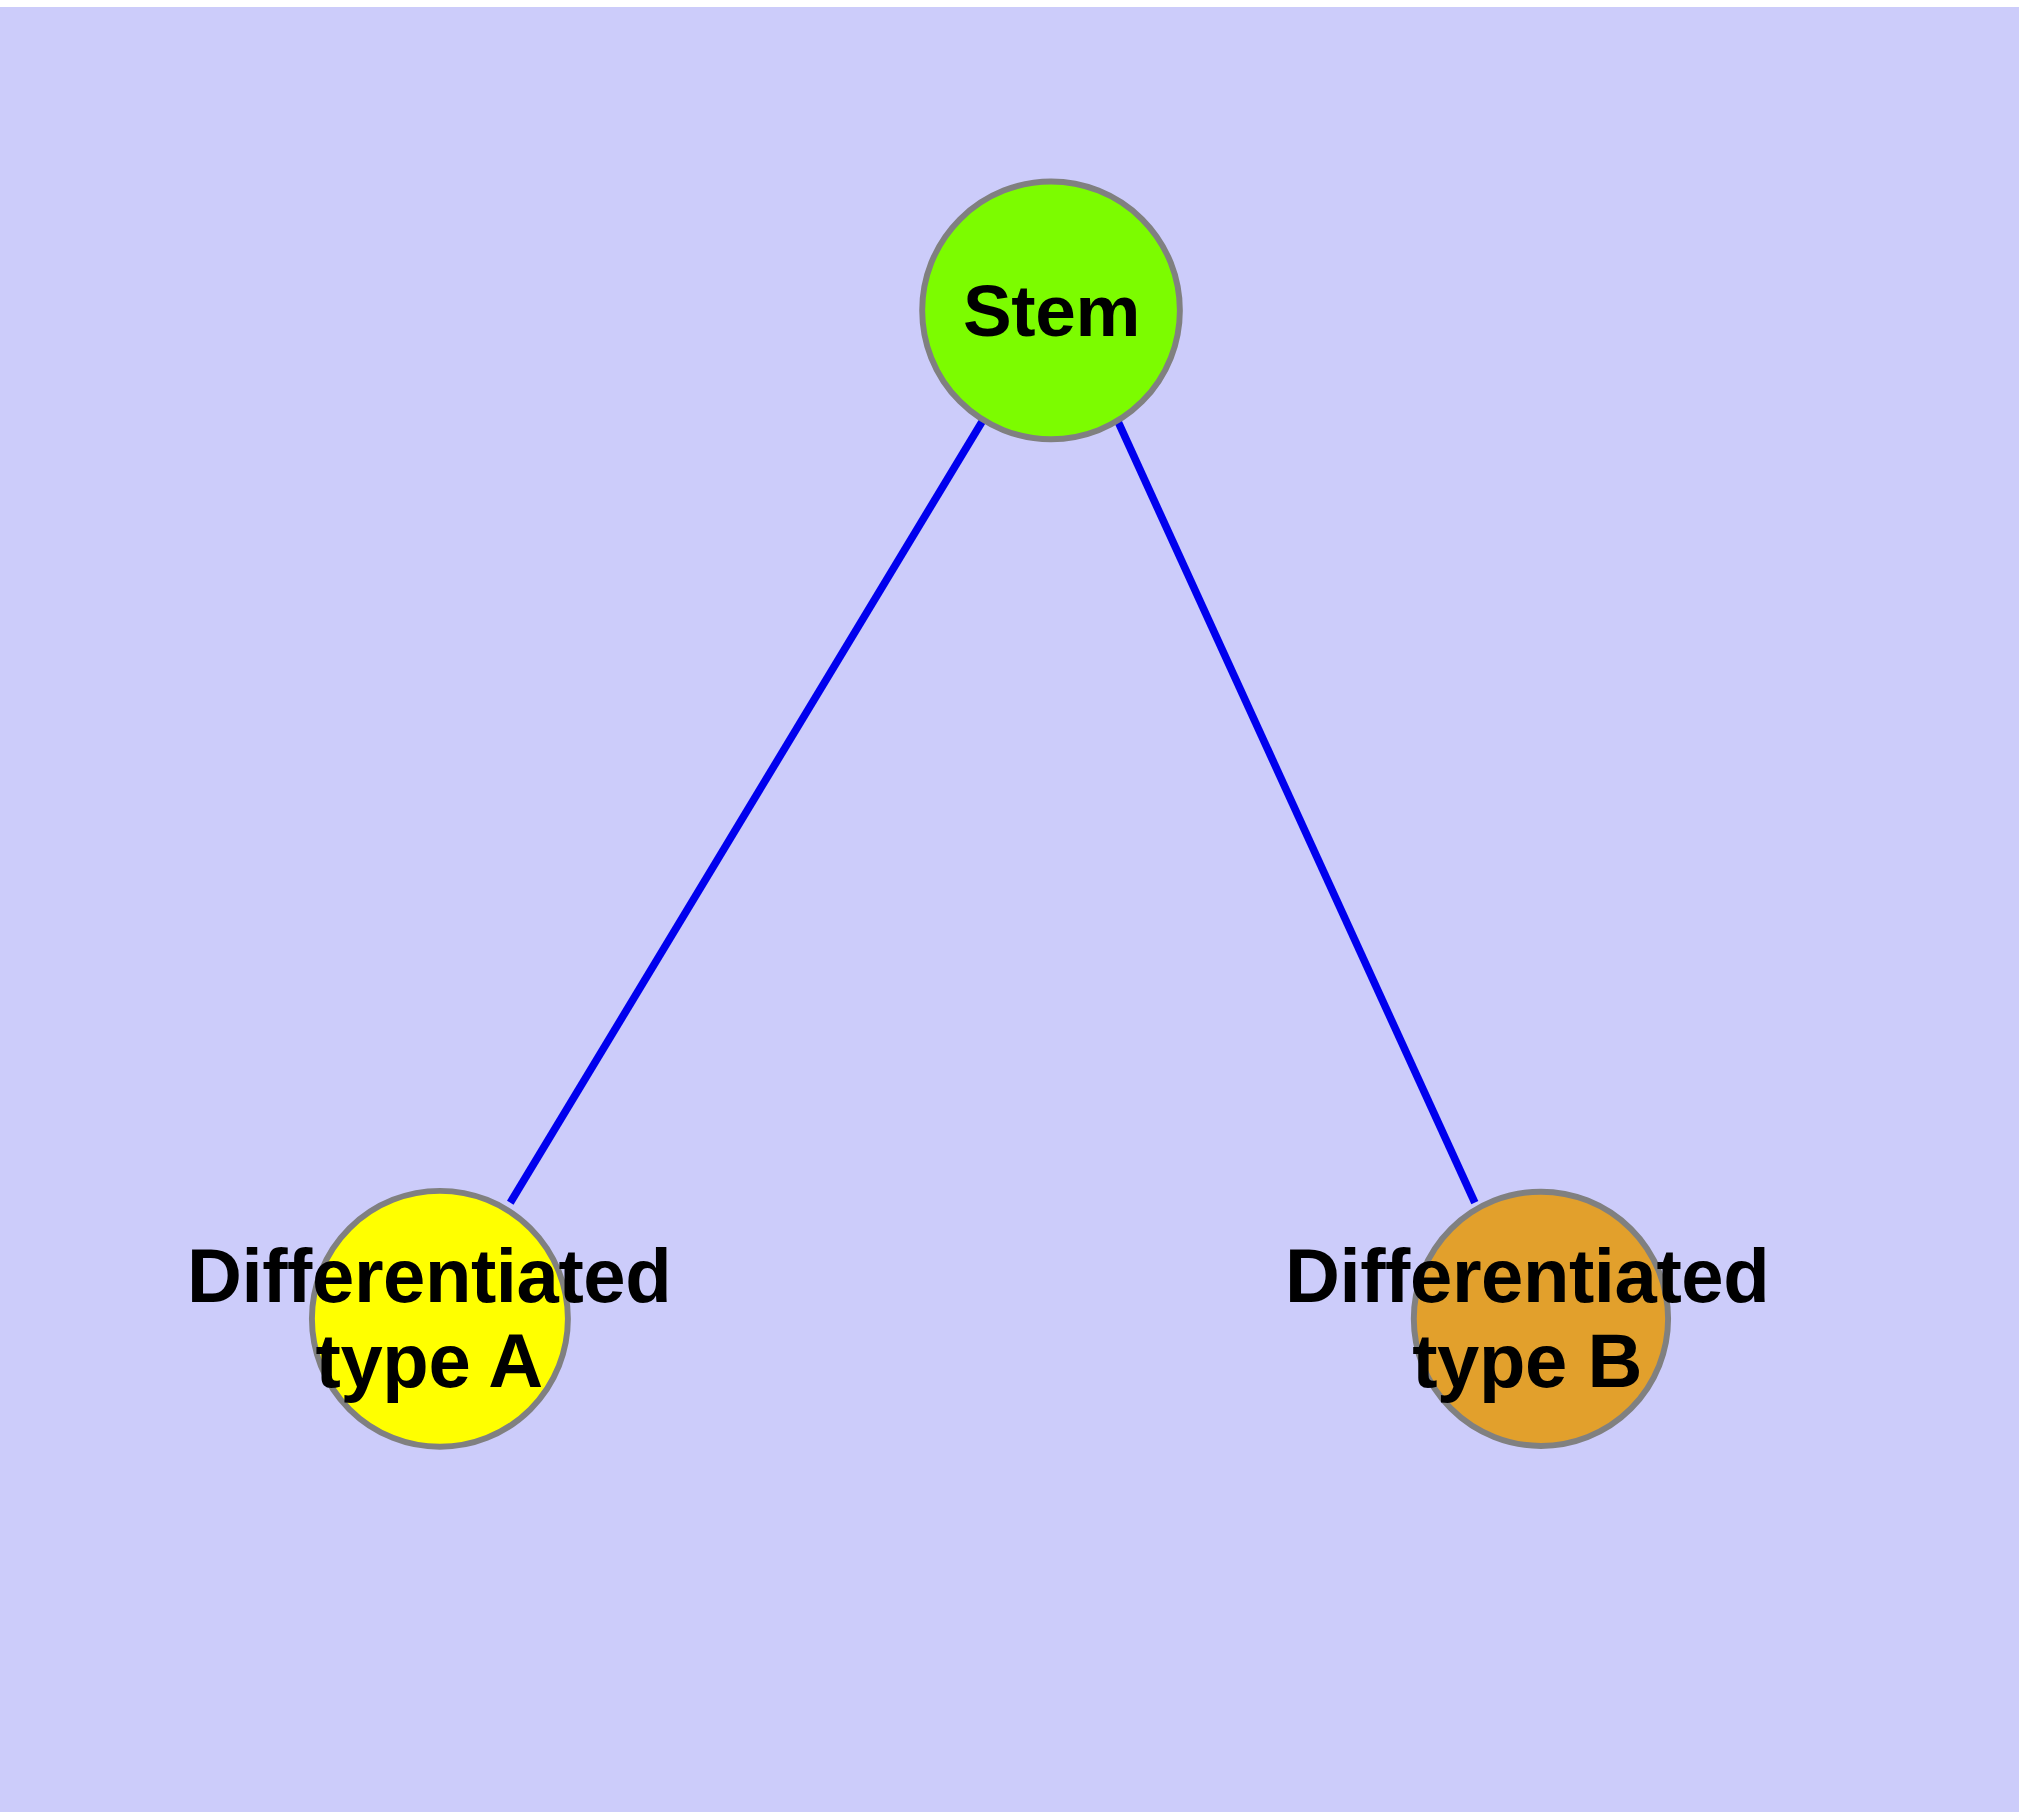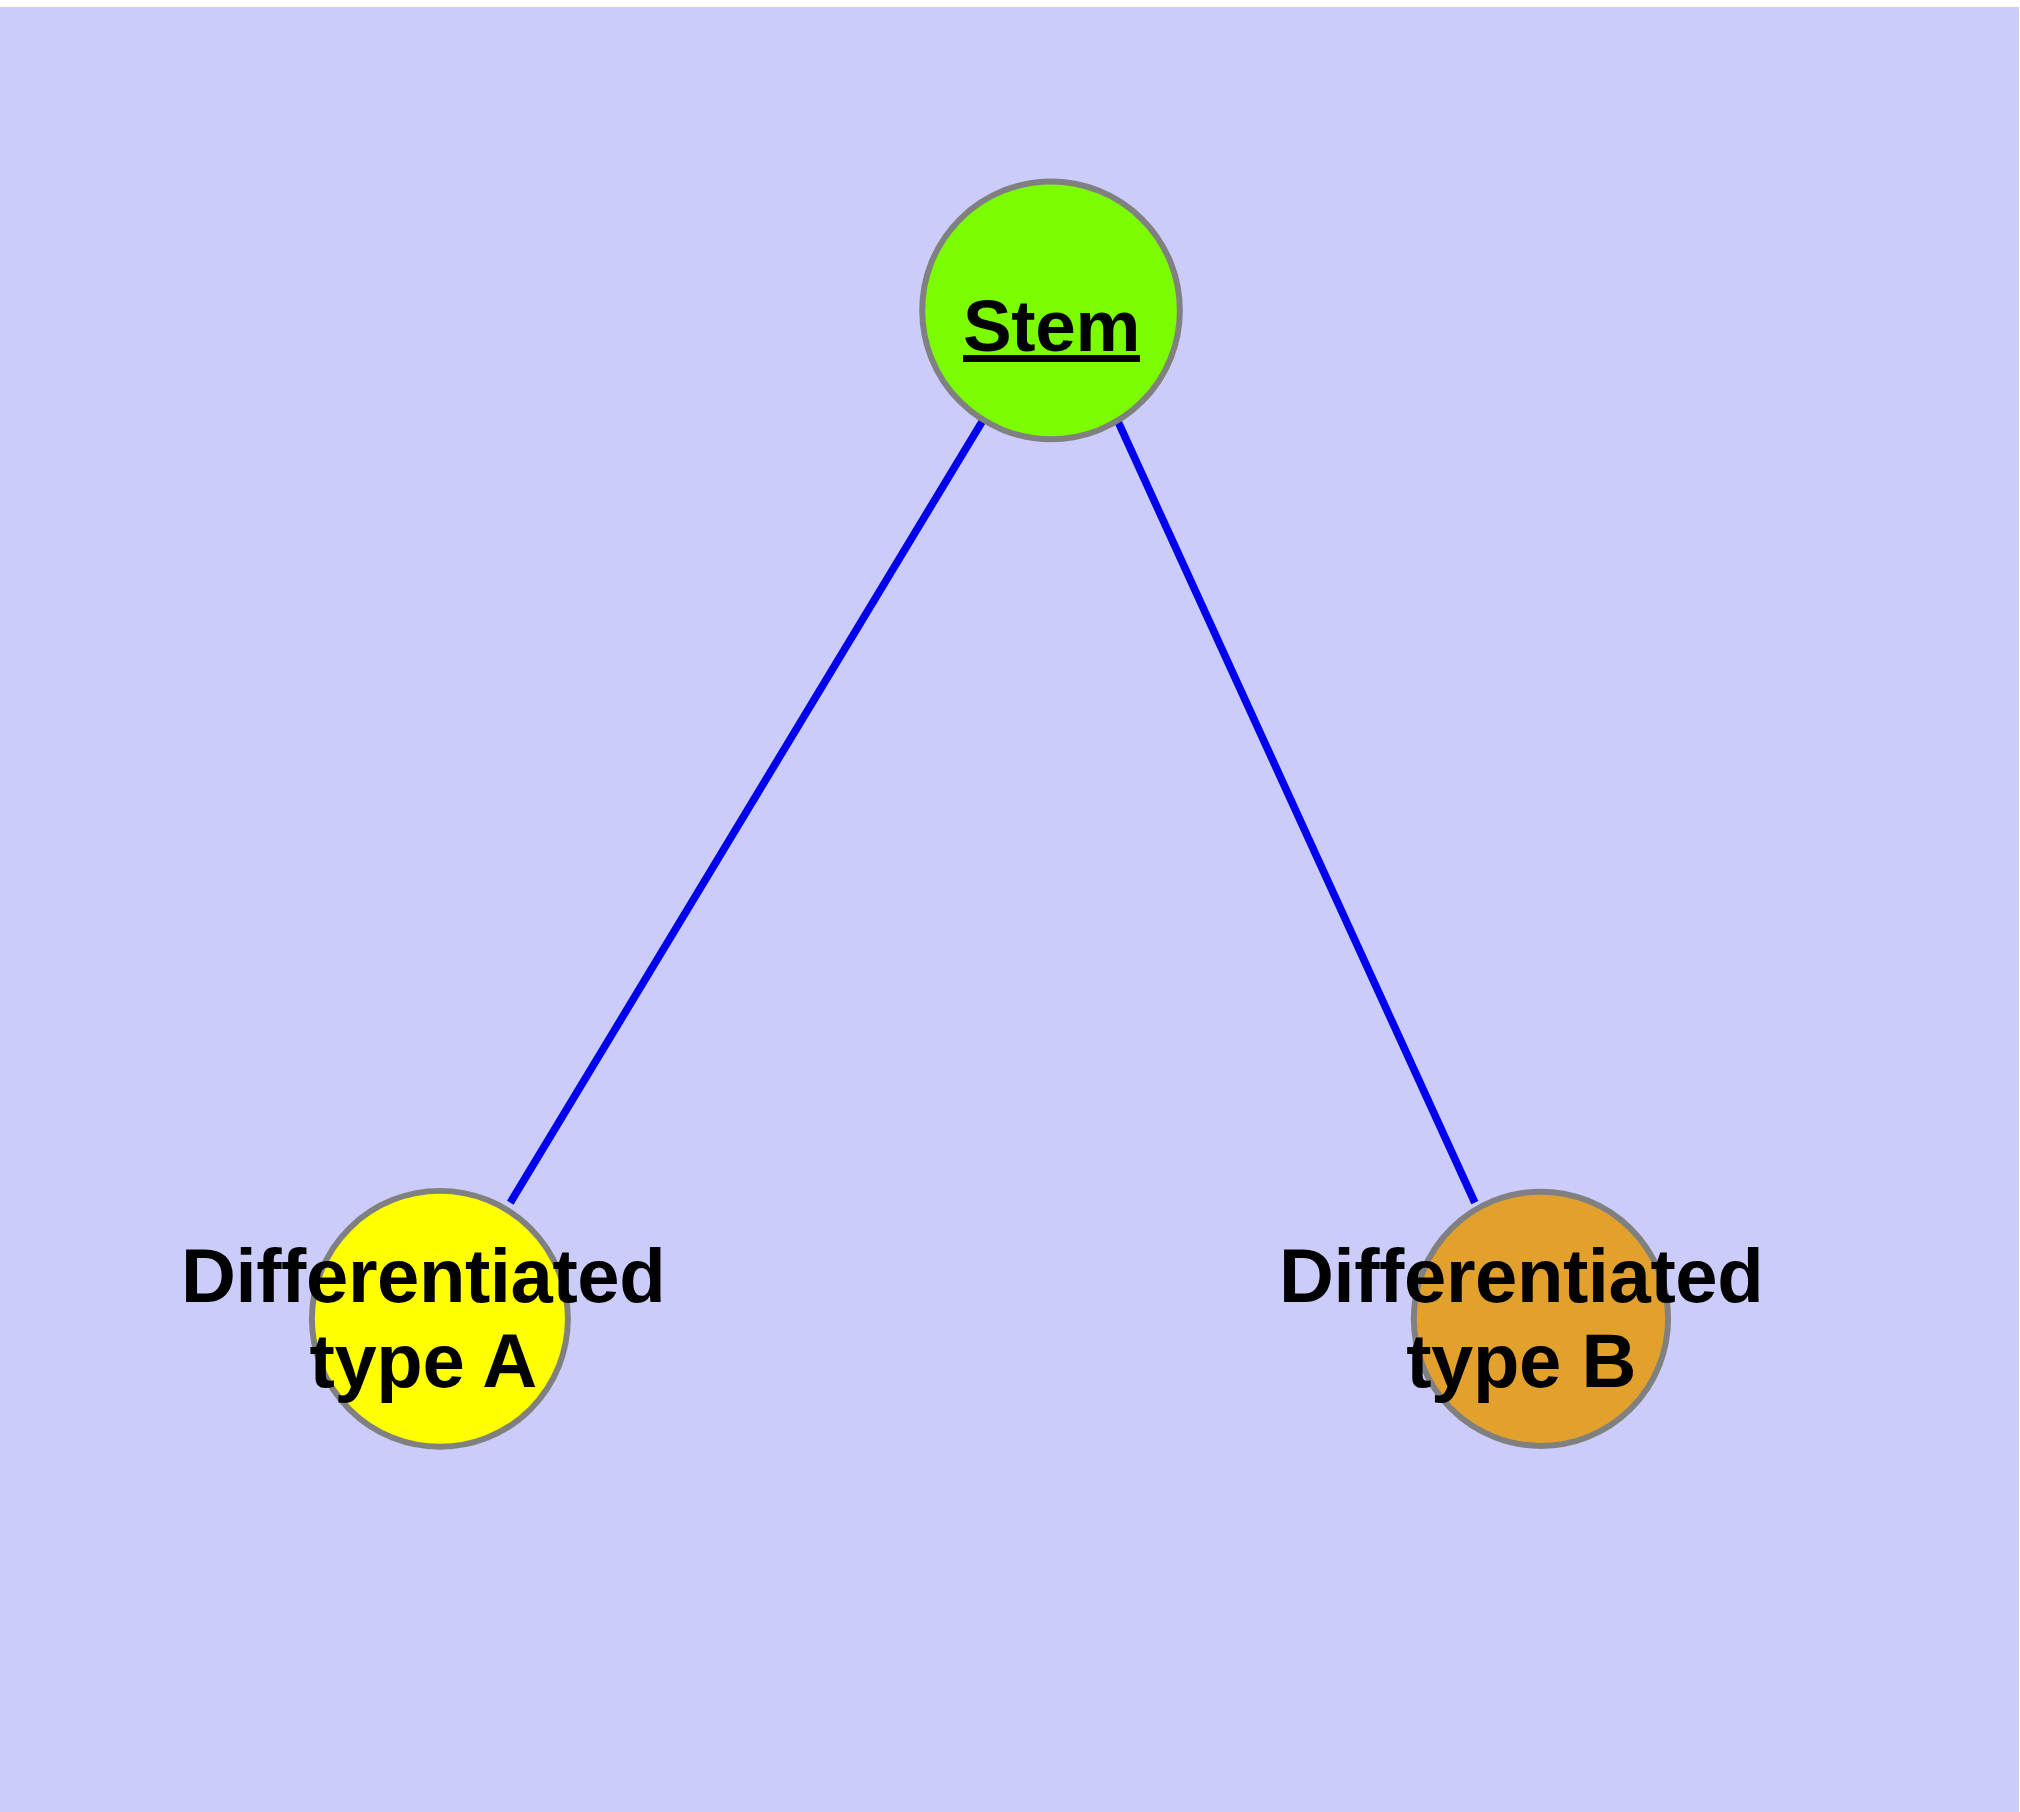--- a/index.html
+++ b/index.html
@@ -40,20 +40,21 @@
     line-height: 1.12;
     white-space: pre;
     pointer-events: none;
     letter-spacing: -0.4px;
   }
   .label-stem {
     font-size: 73px;
   }
   .label-child {
     font-size: 76px;
+    margin-left: 6px;
   }
 </style>
 </head>
 <body>
 
 <div id="canvas">
   <div id="plot-area">
 
     <svg id="graph-svg" viewBox="0 0 2382 2130" preserveAspectRatio="none">
 
@@ -63,21 +64,21 @@
         </g>
       <g id="nodes-layer">
           <circle cx="1240" cy="358" r="152" fill="#7cfc00" stroke="#808080" stroke-width="7"></circle>
           <circle cx="519" cy="1548" r="151" fill="#ffff00" stroke="#808080" stroke-width="7"></circle>
           <circle cx="1818" cy="1548" r="150" fill="#e2a02c" stroke="#808080" stroke-width="7"></circle>
         </g>
 
     </svg>
 
     <div id="labels-layer">
-        <div class="node-label label-stem" style="left: 963px; top: 278px; text-decoration: underline;">Stem</div>
+        <div class="node-label label-stem" style="left: 963px; top: 263px;">Stem</div>
         <div class="node-label label-child" style="left: 181px; top: 1226px;">Differentiated
 type A</div>
         <div class="node-label label-child" style="left: 1279px; top: 1226px;">Differentiated
 type B</div>
       </div>
 
   </div>
 </div>
 
 

